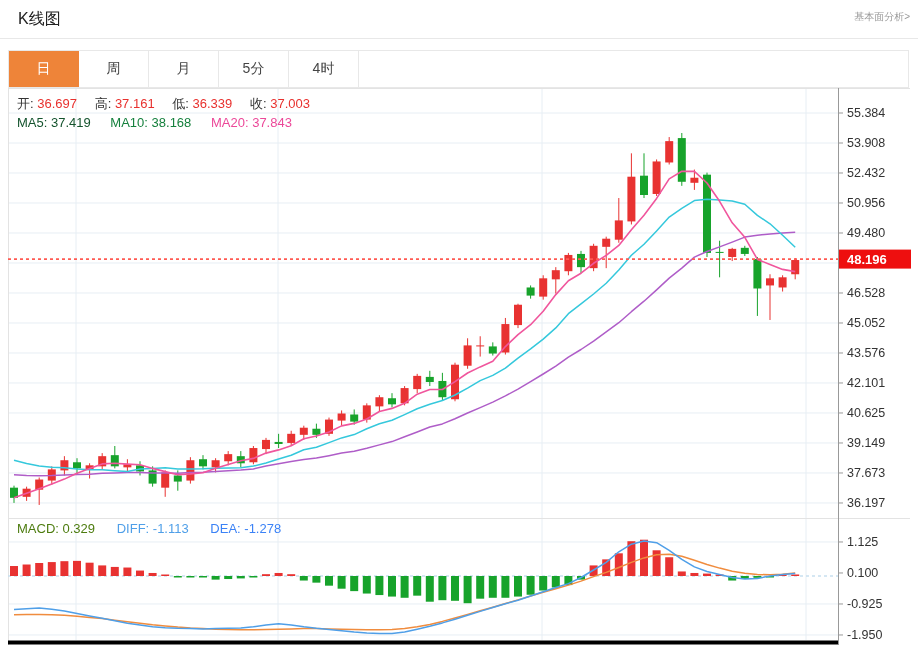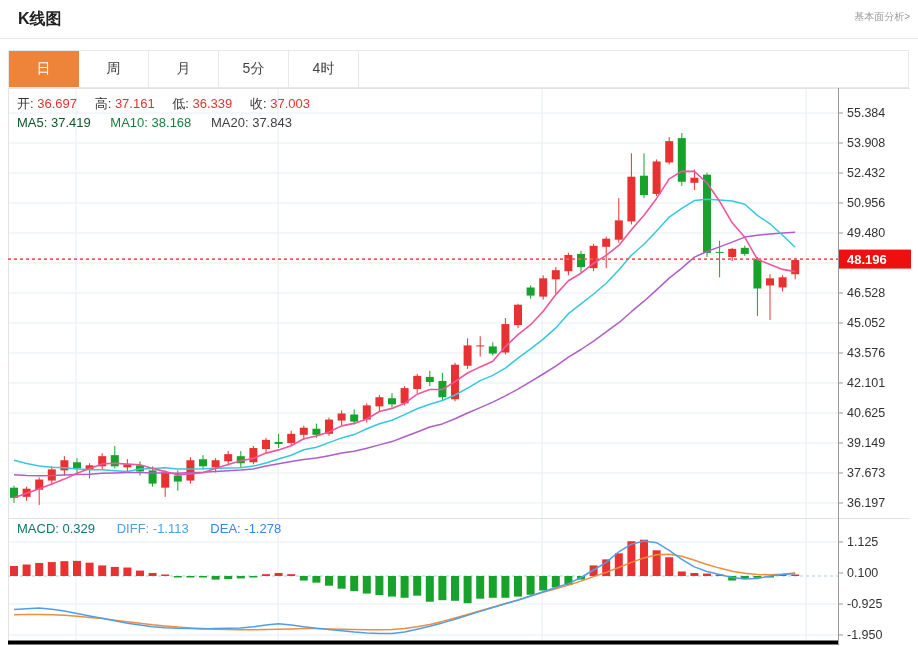--- a/index.html
+++ b/index.html
@@ -1,34 +1,34 @@
 <!DOCTYPE html>
 <html><head>
 <meta charset="utf-8">
 <style>
   html,body{margin:0;padding:0;background:#fff;}
   #app{position:relative;width:918px;height:646px;background:#fff;overflow:hidden;
        font-family:"Liberation Sans","DejaVu Sans",sans-serif;}
-  .page-title{position:absolute;left:18px;top:9px;font-size:16px;font-weight:bold;color:#222;}
+  .page-title{position:absolute;left:18px;top:9px;font-size:16px;font-weight:normal;color:#222;}
   .top-link{position:absolute;right:8px;top:10px;font-size:10px;color:#999;cursor:pointer;}
   .title-divider{position:absolute;left:0;top:38px;width:918px;height:1px;background:#e8e8e8;}
   .tabstrip{position:absolute;left:8px;top:50px;width:901px;height:38px;display:flex;
             border:1px solid #e8e8e8;box-sizing:border-box;background:#fff;}
   .tab{width:70px;height:100%;display:flex;align-items:center;justify-content:center;
        font-size:14px;color:#444;border-right:1px solid #e8e8e8;cursor:pointer;box-sizing:border-box;}
   .tab.active{background:#ee8439;color:#fff;border-right-color:#ee8439;}
   .legend-row{position:absolute;left:17px;top:95px;font-size:13px;white-space:nowrap;z-index:3;}
   .legend-row .lbl{color:#333;}
   .legend-row .val{color:#e8312e;margin-right:14px;}
   .ma-row{position:absolute;left:17px;top:115px;font-size:13px;white-space:nowrap;z-index:3;}
   .ma5{color:#14532d;margin-right:16px;}
   .ma10{color:#15803d;margin-right:16px;}
-  .ma20{color:#404040;}
+  .ma20{color:#ec4899;}
   .macd-row{position:absolute;left:17px;top:521px;font-size:13px;white-space:nowrap;z-index:3;}
-  .macd-v{color:#0f766e;margin-right:18px;}
+  .macd-v{color:#4d7c0f;margin-right:18px;}
   .diff-v{color:#4f9fe8;margin-right:18px;}
   .dea-v{color:#3b82f6;}
   #chart-svg{position:absolute;left:0;top:0;z-index:1;}
 </style>
 </head>
 <body>
 
 <div id="app">
   <div class="page-title">K线图</div>
   <div class="top-link">基本面分析&gt;</div>

